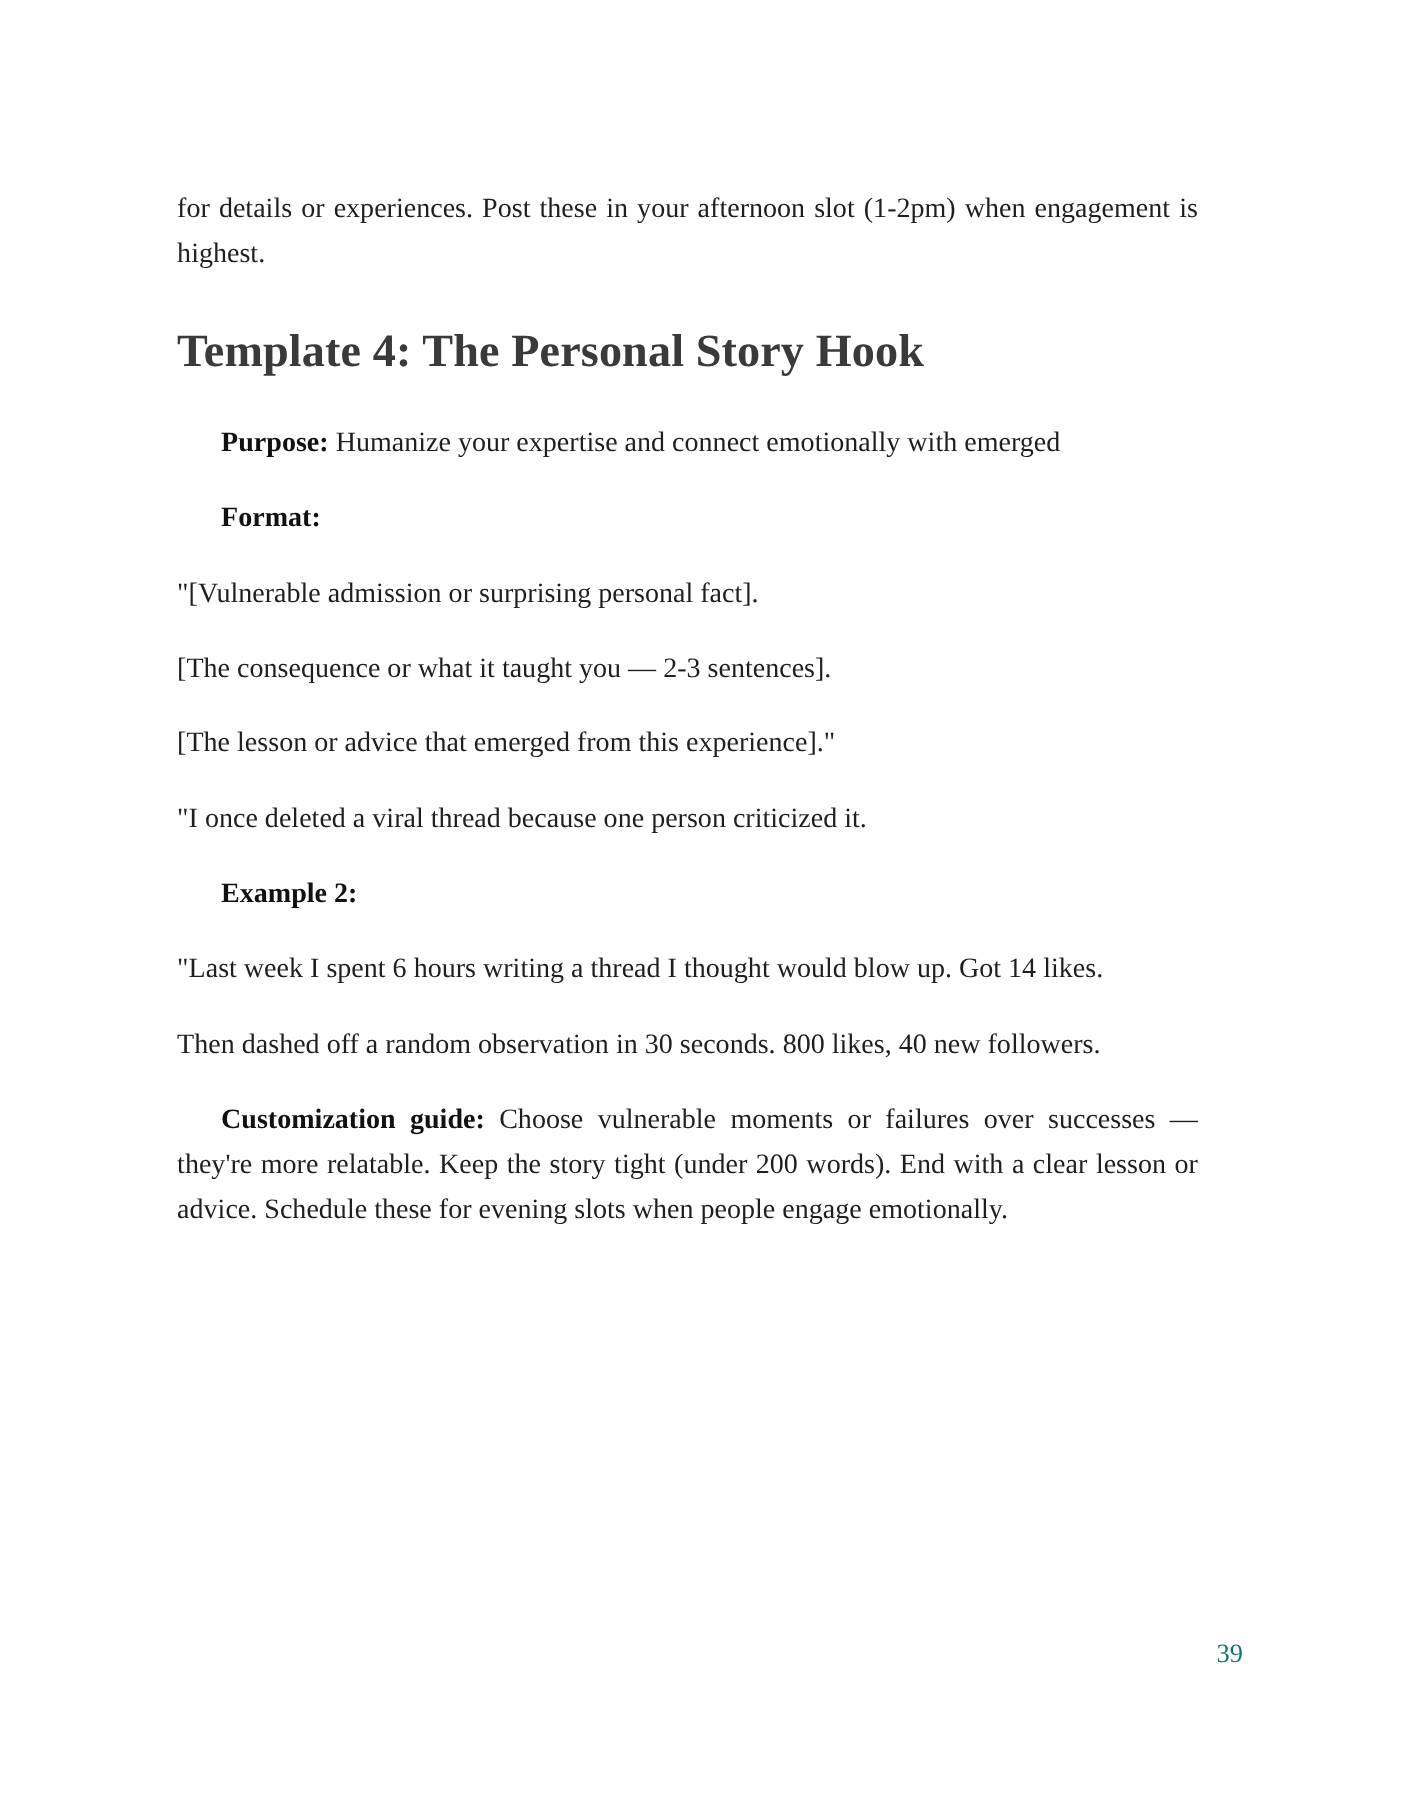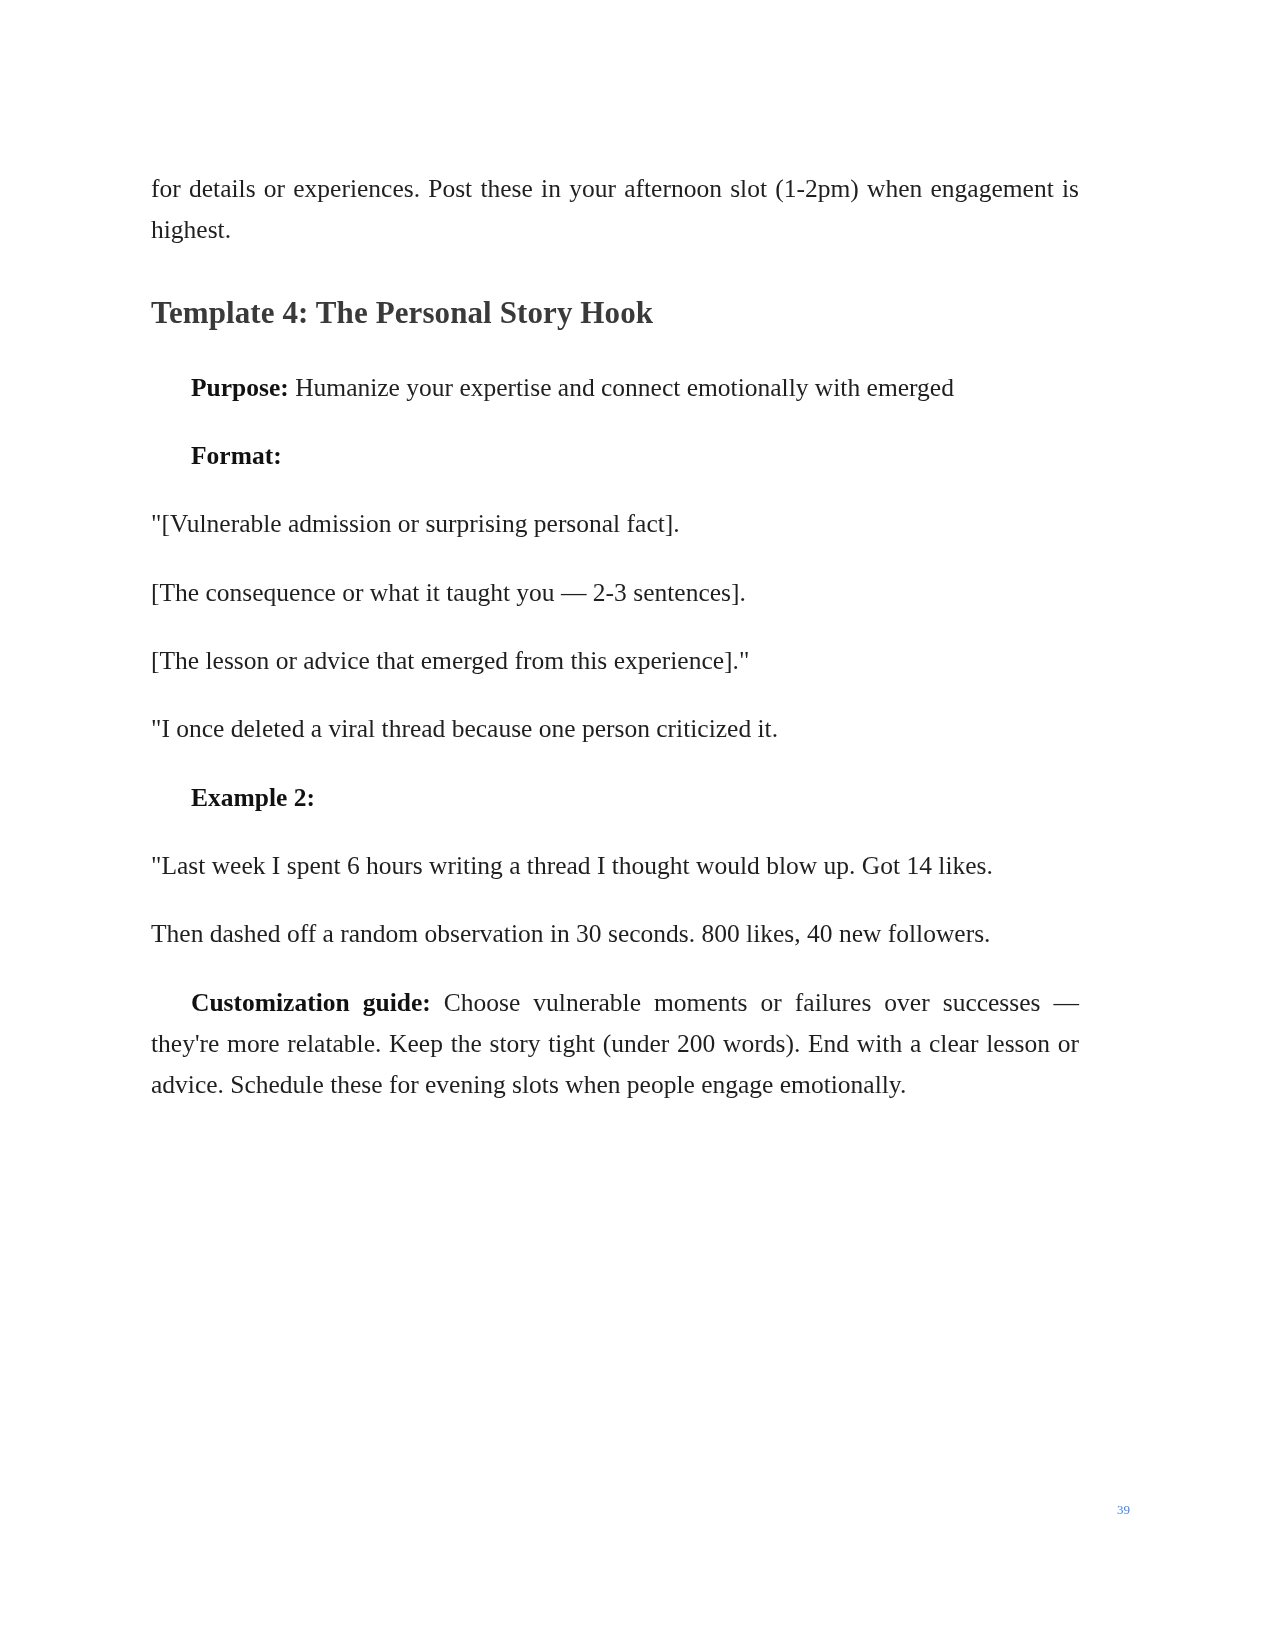--- a/index.html
+++ b/index.html
@@ -11,58 +11,58 @@
     width: 1275px;
     height: 1650px;
     background: #ffffff;
     position: relative;
     box-sizing: border-box;
     font-family: "Liberation Serif", serif;
     color: #1a1a1a;
   }
   .content {
     position: absolute;
-    left: 151px;
+    left: 161px;
     top: 168px;
     width: 928px;
   }
   p {
     margin: 0 0 0 0;
     font-size: 25.5px;
     line-height: 1.62;
     text-align: justify;
     text-justify: inter-word;
     color: #1f1f1f;
   }
   .para {
     margin-bottom: 27px;
   }
   .lead {
     margin-bottom: 42px;
   }
   h2 {
-    font-size: 31px;
+    font-size: 42px;
     line-height: 1.3;
     font-weight: bold;
     color: #3a3a3a;
     margin: 0 0 34px 0;
     letter-spacing: 0.1px;
     font-family: "Liberation Serif", serif;
   }
   .lbl {
     font-weight: bold;
     color: #111111;
     margin-left: 40px;
   }
   .page-number {
     position: absolute;
     right: 145px;
     bottom: 132px;
-    font-size: 13px;
-    color: #3b82f6;
+    font-size: 24px;
+    color: #0f766e;
     font-family: "Liberation Serif", serif;
   }
 </style>
 </head>
 <body>
 
 <div class="page">
   <div class="content">
 
     <p class="para lead">for details or experiences. Post these in your afternoon slot (1-2pm) when engagement is highest.</p>

